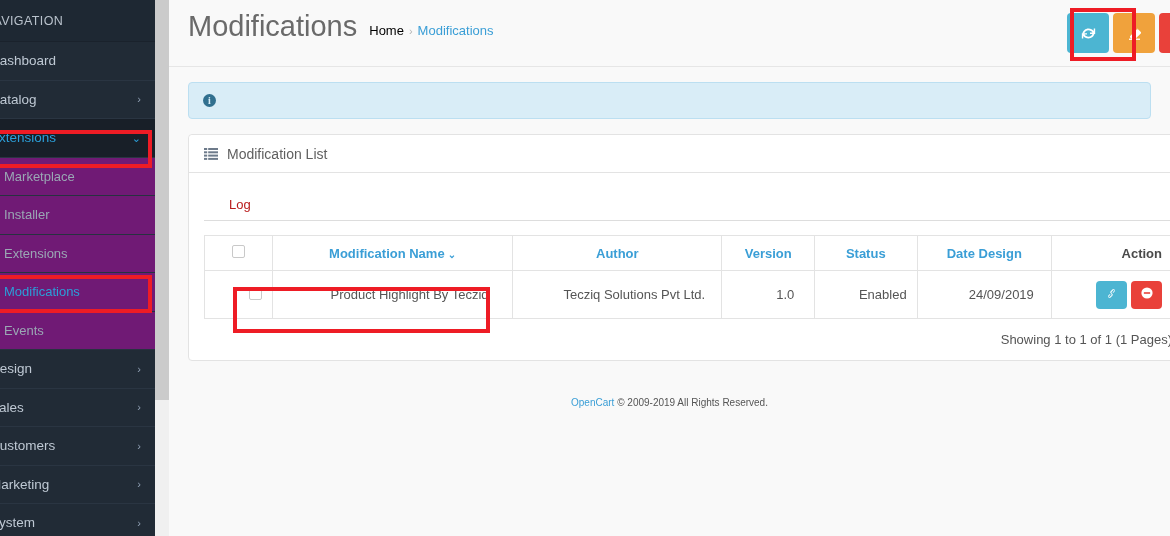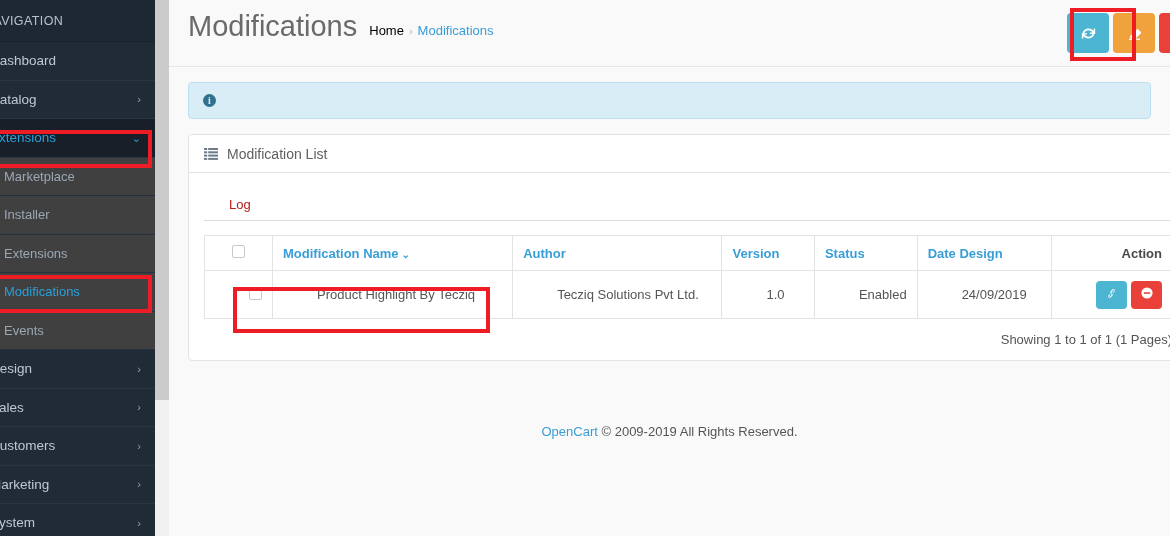--- a/index.html
+++ b/index.html
@@ -53,21 +53,21 @@
     transform: translateY(-50%);
     font-size: 11px; color: #8fa0b3;
     line-height: 1;
   }
   .nav-item.active-parent {
     background: #181f28;
     color: #2b9fd9;
   }
   .nav-item.active-parent .caret { color: #2b9fd9; }
   .nav-item.sub {
-    background: #404040;
+    background: #701a75;
     color: #9aa7b4;
     font-size: 13px;
     border-bottom: 1px solid #273240;
   }
   .nav-item.sub.selected { color: #2b9fd9; }
 
   
   #sidebar-scroll-track {
     position: absolute; left: 155px; top: 0;
     width: 14px; height: 536px;
@@ -207,21 +207,21 @@
   
   table#mod-table {
     width: 100%;
     border-collapse: collapse;
     margin-top: 14px;
     font-size: 13px;
   }
   #mod-table th, #mod-table td {
     border: 1px solid #e3e3e3;
     padding: 9px 10px;
-    text-align: left;
+    text-align: center;
     vertical-align: middle;
   }
   #mod-table thead th {
     color: #3a9ed6;
     font-weight: bold;
     height: 32px;
     background: #fff;
   }
   #mod-table thead th.action-col,
   #mod-table tbody td.action-col { text-align: right; }
@@ -253,23 +253,23 @@
     text-align: right;
     font-size: 13px;
     color: #555;
     white-space: nowrap;
     padding-right: 1px;
     overflow: hidden;
   }
 
   
   #footer {
-    margin-top: 61px;
+    margin-top: 34px;
     text-align: center;
-    font-size: 13px;
+    font-size: 10px;
     color: #555;
     line-height: 1.55;
   }
   #footer a { color: #3a9ed6; text-decoration: none; }
 
   
   .annot {
     position: absolute;
     border: 4px solid #ee1c25;
     pointer-events: none;

